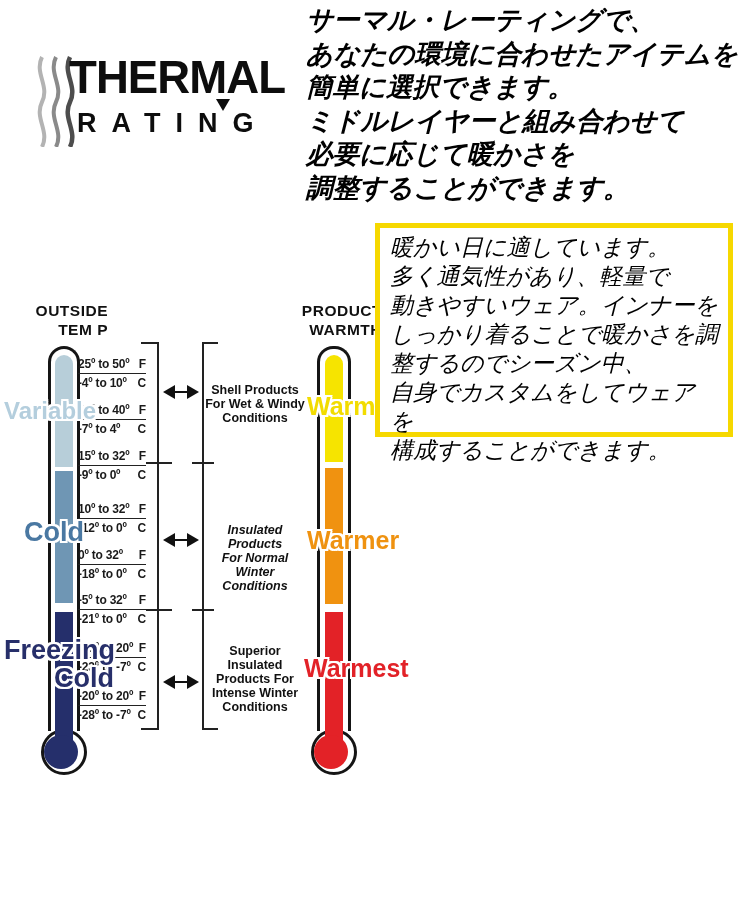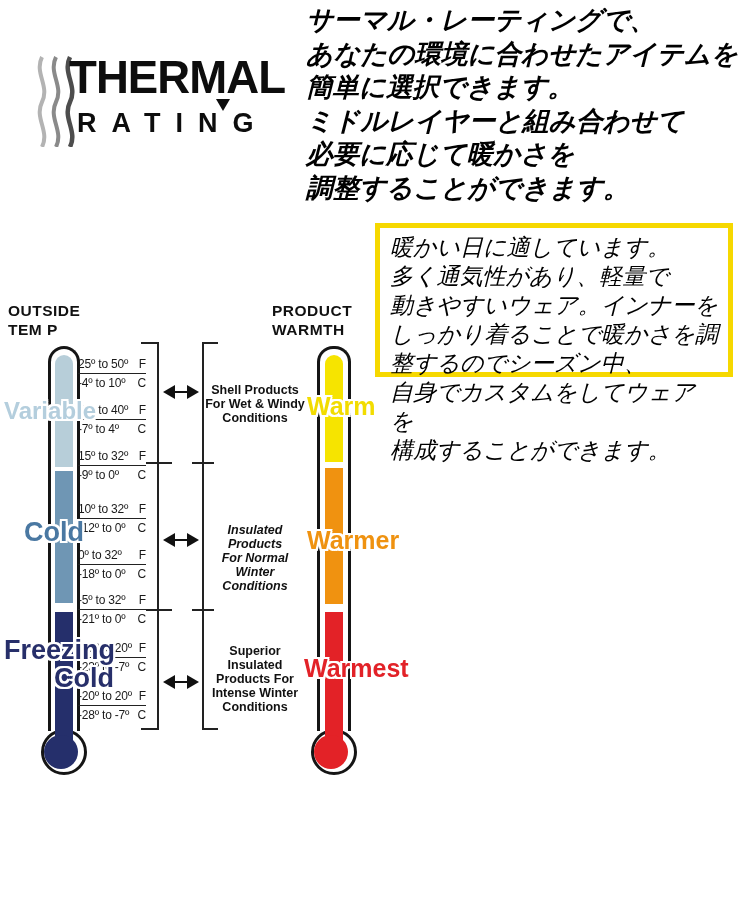--- a/index.html
+++ b/index.html
@@ -26,21 +26,21 @@
   .logo-waves{position:absolute;left:33px;top:55px;}
 
   
   .intro{
     position:absolute;left:306px;top:4px;width:436px;
     font-size:26.5px;line-height:33.5px;font-weight:700;font-style:italic;color:#000;
   }
 
   
   .thermo-header{
-    position:absolute;top:301px;text-align:left;font-size:15.5px;line-height:19px;
+    position:absolute;top:301px;text-align:right;font-size:15.5px;line-height:19px;
     font-weight:600;letter-spacing:.5px;color:#111;
   }
   .thermo-header.left{left:8px;width:100px;}
   .thermo-header.right{left:272px;width:110px;}
 
   
   .tube{
     position:absolute;top:346px;height:385px;box-sizing:border-box;background:#fff;
     border:3px solid #151515;border-bottom:none;border-radius:16px 16px 0 0;
   }
@@ -55,21 +55,21 @@
 
   
   .zlabel{
     position:absolute;font-weight:700;font-size:25px;
     text-shadow:-2px 0 0 #fff,2px 0 0 #fff,0 -2px 0 #fff,0 2px 0 #fff,
                 -2px -2px 0 #fff,2px -2px 0 #fff,-2px 2px 0 #fff,2px 2px 0 #fff;
   }
 
   
   .entry{
-    position:absolute;left:78px;width:68px;font-size:12px;font-weight:400;
+    position:absolute;left:78px;width:68px;font-size:12px;font-weight:700;
     letter-spacing:-.2px;color:#1a1a1a;
   }
   .entry .frow{display:flex;justify-content:space-between;line-height:14px;
     border-bottom:1.6px solid #222;padding-bottom:2px;}
   .entry .crow{display:flex;justify-content:space-between;line-height:14px;padding-top:2px;}
 
   
   .vline{position:absolute;width:2px;background:#222;}
   .hline{position:absolute;height:2px;background:#222;}
   .arrow{position:absolute;left:163px;width:36px;height:14px;display:flex;align-items:center;}
@@ -255,21 +255,21 @@
 
   <div class="zlabel" style="left: 4px; top: 397px; font-size: 24px; color: rgb(180, 206, 221);">Variable</div>
   <div class="zlabel" style="left: 24px; top: 517px; font-size: 27px; color: rgb(74, 120, 162);">Cold</div>
   <div class="zlabel pre" style="left: 4px; top: 636px; font-size: 27px; line-height: 28px; width: 110px; text-align: right; color: rgb(39, 47, 106);">Freezing
 Cold</div>
 
   <div class="zlabel" style="left: 307px; top: 392px; color: rgb(242, 220, 0);">Warm</div>
   <div class="zlabel" style="left: 307px; top: 526px; color: rgb(239, 146, 16);">Warmer</div>
   <div class="zlabel" style="left: 304px; top: 654px; color: rgb(226, 34, 40);">Warmest</div>
 
-  <div class="desc-box" style="top: 223px; height: 154px; border-color: rgb(246, 216, 0);">
+  <div class="desc-box" style="top: 223px; height: 214px; border-color: rgb(246, 216, 0);">
     <div class="desc-text pre">暖かい日に適しています。
 多く通気性があり、軽量で
 動きやすいウェア。インナーを
 しっかり着ることで暖かさを調
 整するのでシーズン中、
 自身でカスタムをしてウェアを
 構成することができます。</div>
   </div>
 
 </div>

